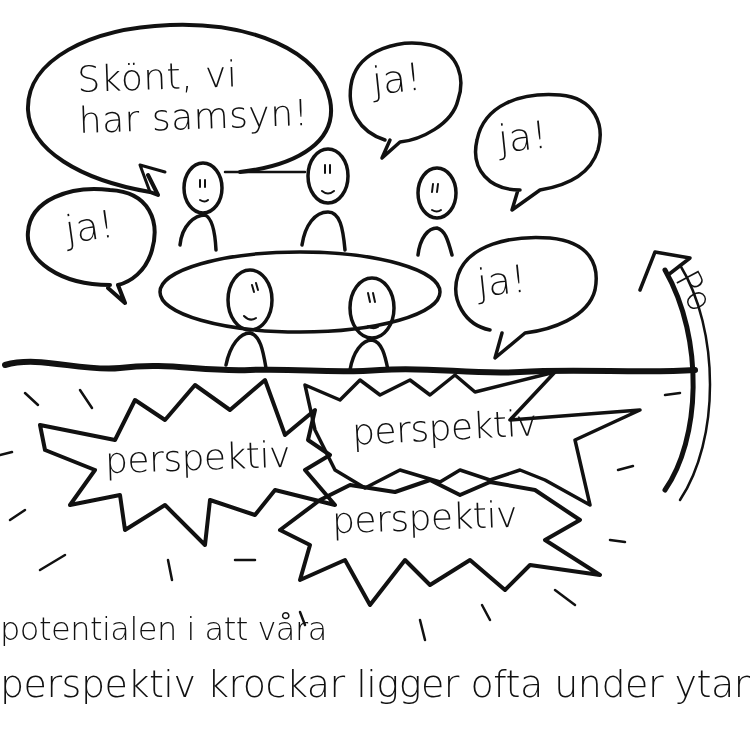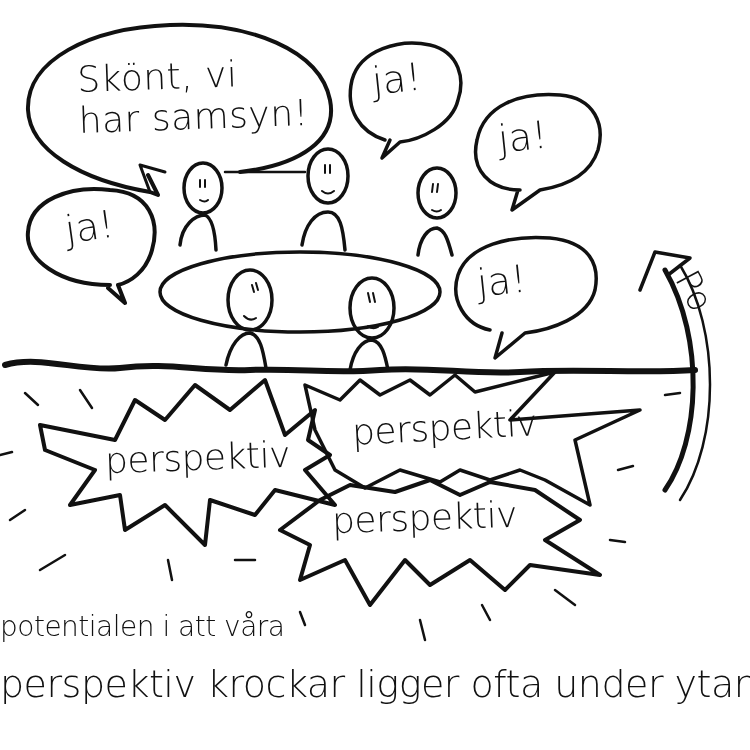--- a/index.html
+++ b/index.html
@@ -15,21 +15,21 @@
   .ja { font-size: 38px; }
   .ja1 { left: 65px; top: 208px; transform: rotate(-8deg); }
   .ja2 { left: 372px; top: 60px; transform: rotate(-6deg); }
   .ja3 { left: 498px; top: 118px; transform: rotate(-6deg); }
   .ja4 { left: 477px; top: 262px; transform: rotate(-6deg); }
   .persp { font-size: 36px; letter-spacing: -0.5px; }
   .p1 { left: 105px; top: 440px; transform: rotate(-2deg); }
   .p2 { left: 352px; top: 410px; transform: rotate(-3deg); }
   .p3 { left: 332px; top: 500px; transform: rotate(-2deg); }
   .side { left: 700px; top: 265px; font-size: 34px; transform: rotate(62deg); transform-origin: left top; }
-  .cap1 { left: 0px; top: 613px; font-size: 28px; letter-spacing: -0.5px; }
+  .cap1 { left: 0px; top: 613px; font-size: 32px; letter-spacing: -0.5px; }
   .cap2 { left: 0px; top: 665px; font-size: 38px; letter-spacing: -0.5px; }
 </style>
 </head>
 <body>
 
 <div class="canvas">
   <svg width="750" height="750" viewBox="0 0 750 750">
     <g fill="none" stroke="#111" stroke-linecap="round" stroke-linejoin="round">
 
       <path stroke-width="4" d="M150,192 C80,180 30,150 28,110 C26,60 90,28 170,25 C250,22 320,50 330,100 C338,140 300,165 240,172 M150,192 L158,195 L148,175"></path>

